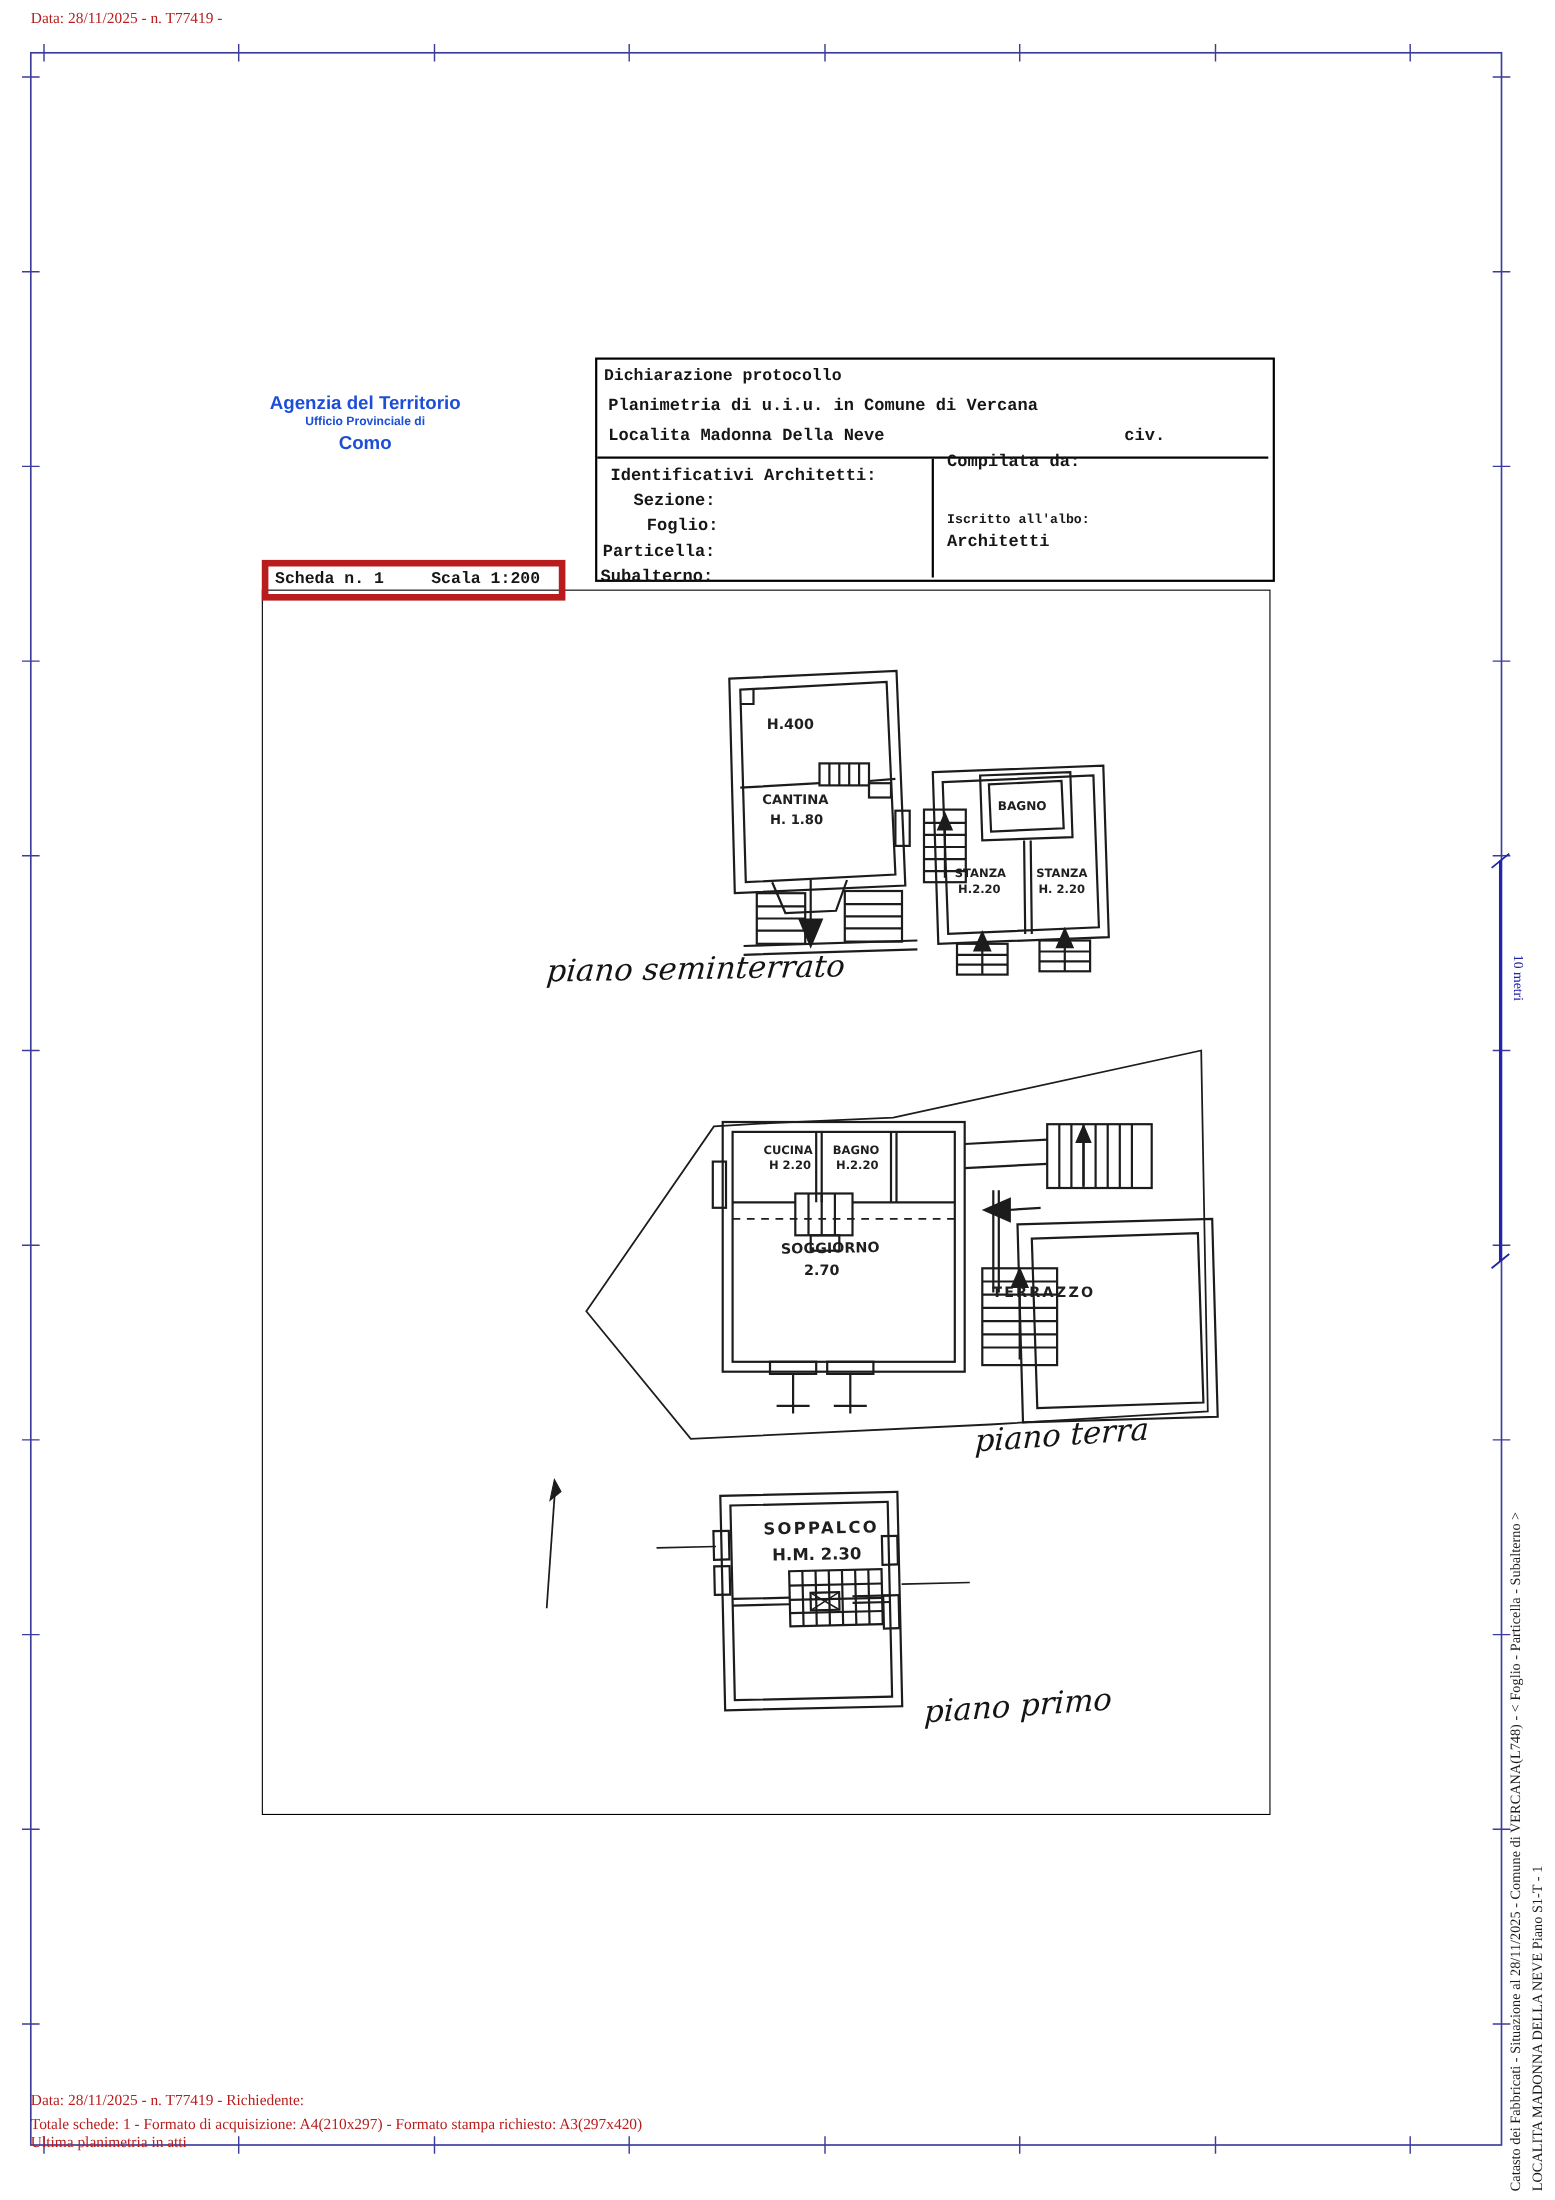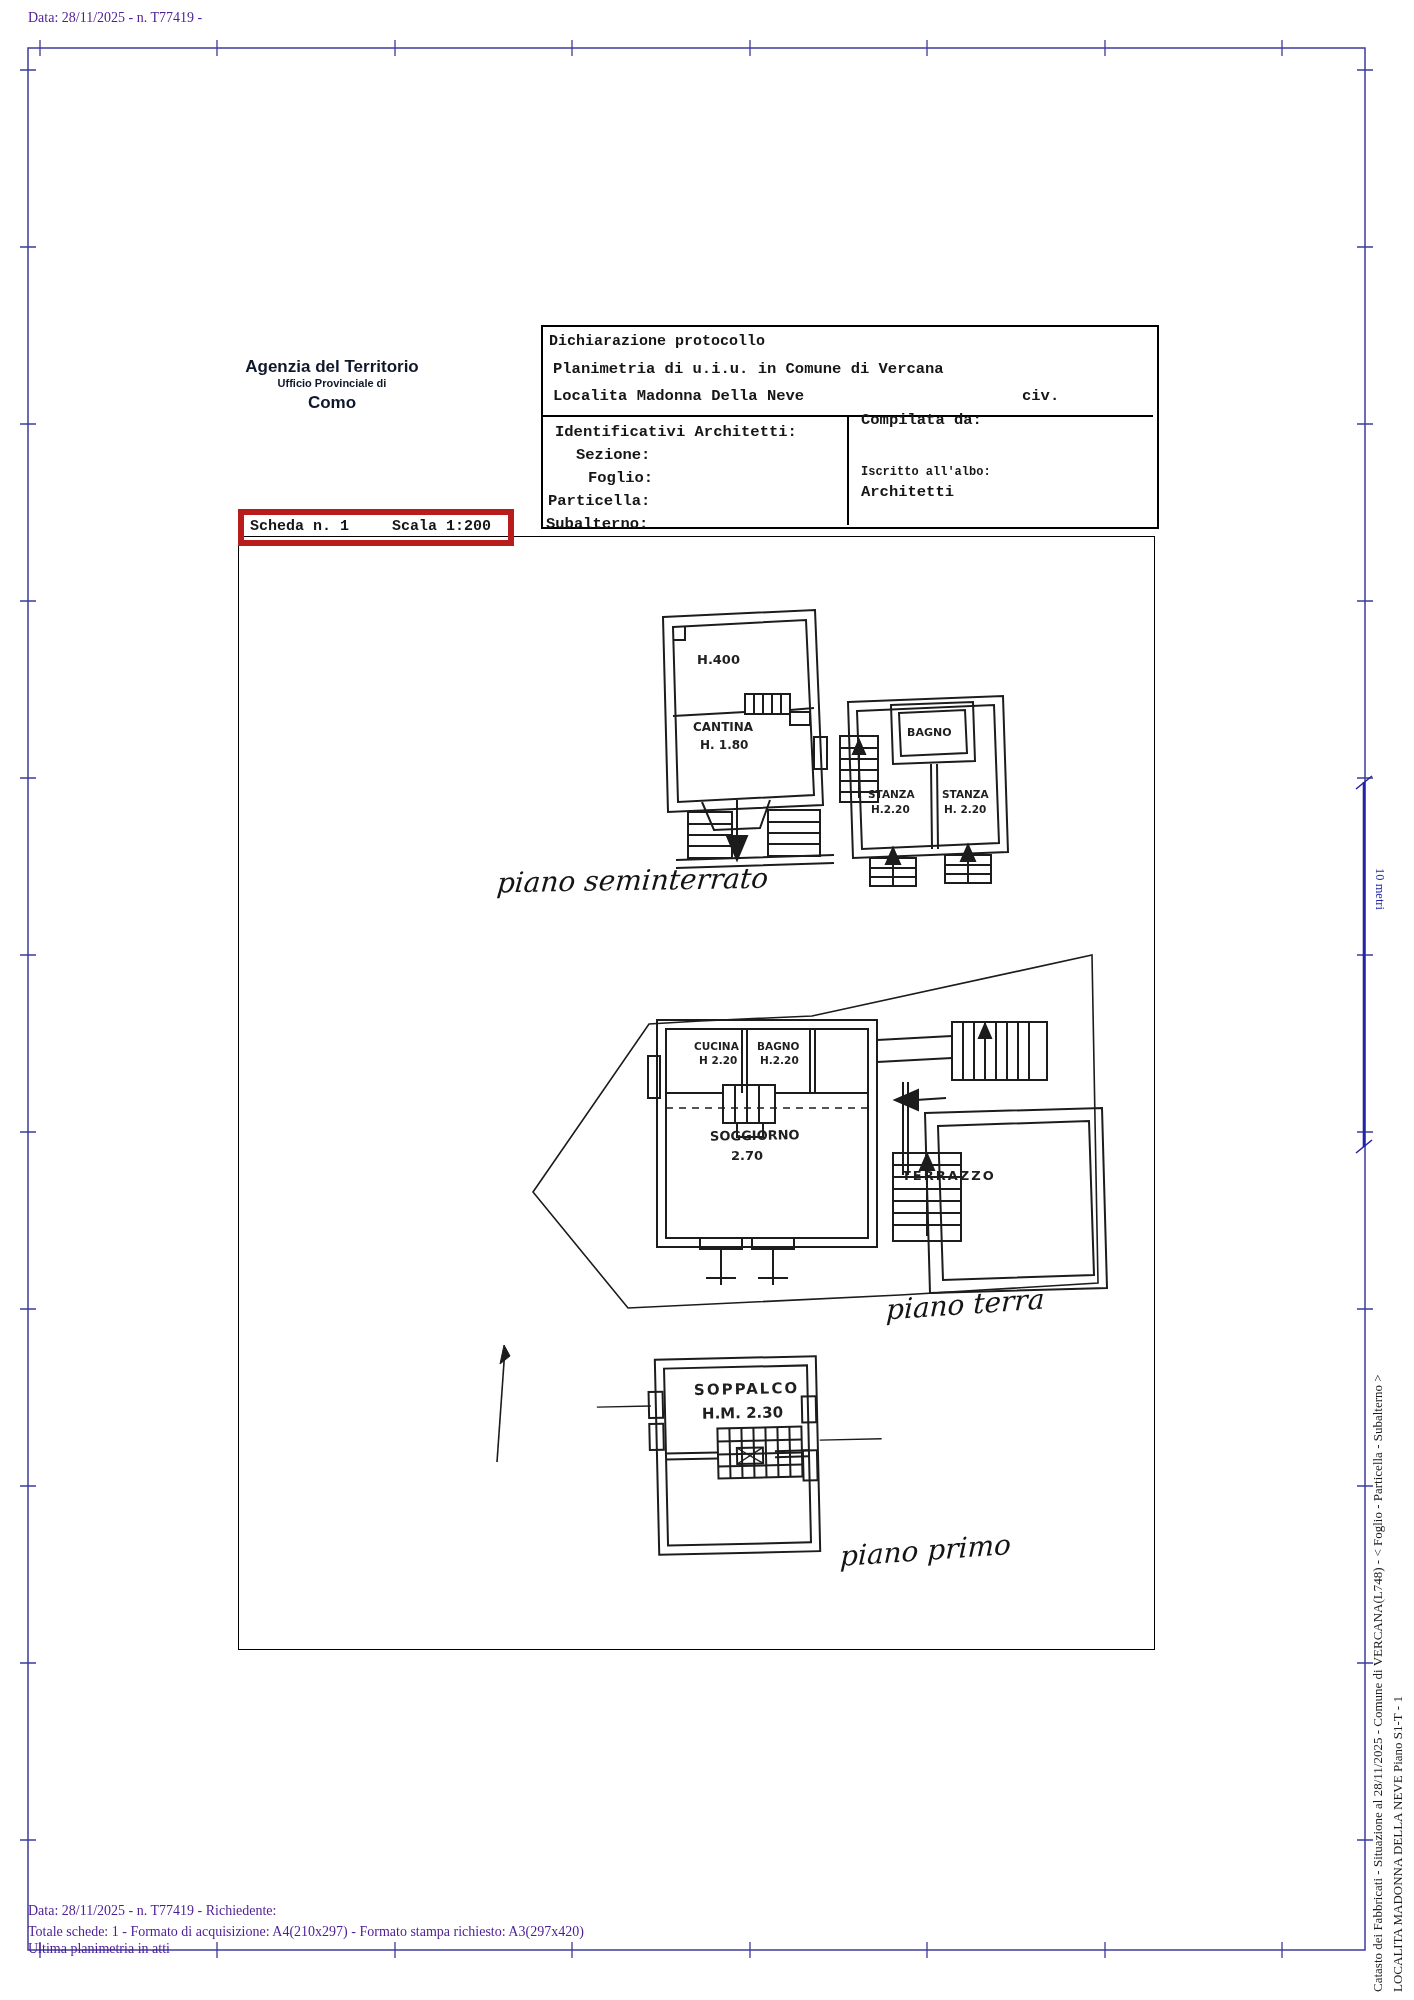--- a/index.html
+++ b/index.html
@@ -1,24 +1,24 @@
 <!DOCTYPE html>
 <html><head>
 <meta charset="utf-8">
 <style>
   html,body{margin:0;padding:0;background:#ffffff;}
   body{width:1414px;height:2000px;position:relative;font-family:"Liberation Serif",serif;color:#1b1b1b;overflow:hidden;}
   .abs{position:absolute;}
   .serif{font-family:"Liberation Serif",serif;}
   .mono{font-family:"Liberation Mono","DejaVu Sans Mono",monospace;font-weight:700;color:#161616;white-space:nowrap;}
-  .hdr{font-family:"Liberation Sans",sans-serif;font-weight:700;text-align:center;color:#0f172a;}
+  .hdr{font-family:"Liberation Sans",sans-serif;font-weight:700;text-align:center;color:#1d4ed8;}
   .rl{font-family:"DejaVu Sans",sans-serif;font-weight:700;color:#1f1f1f;white-space:nowrap;position:absolute;z-index:4;}
   .cursive{font-family:"DejaVu Serif",serif;font-style:italic;color:#141414;white-space:nowrap;position:absolute;z-index:4;}
   .vert{transform-origin:0 0;white-space:nowrap;position:absolute;}
-  .note{font-size:14px;color:#4c1d95;white-space:nowrap;}
+  .note{font-size:14px;color:#b91c1c;white-space:nowrap;}
   svg{display:block;}
 </style>
 </head>
 <body>
 
 <svg class="abs" style="left:0;top:0;z-index:1" width="1414" height="2000">
   <rect x="28" y="48" width="1337" height="1902" fill="none" stroke="#3c3c9c" stroke-width="1.5"></rect>
   <path id="ticks" d="M40 40v16M40 1942v16M217 40v16M217 1942v16M395 40v16M395 1942v16M572 40v16M572 1942v16M750 40v16M750 1942v16M927 40v16M927 1942v16M1105 40v16M1105 1942v16M1282 40v16M1282 1942v16M20 70h16M1357 70h16M20 247h16M1357 247h16M20 424h16M1357 424h16M20 601h16M1357 601h16M20 778h16M1357 778h16M20 955h16M1357 955h16M20 1132h16M1357 1132h16M20 1309h16M1357 1309h16M20 1486h16M1357 1486h16M20 1663h16M1357 1663h16M20 1840h16M1357 1840h16" stroke="#3c3c9c" stroke-width="1.3" fill="none"></path>
   <g>
     <line x1="1364" y1="782" x2="1364" y2="1147" stroke="#2323aa" stroke-width="2.6"></line>

